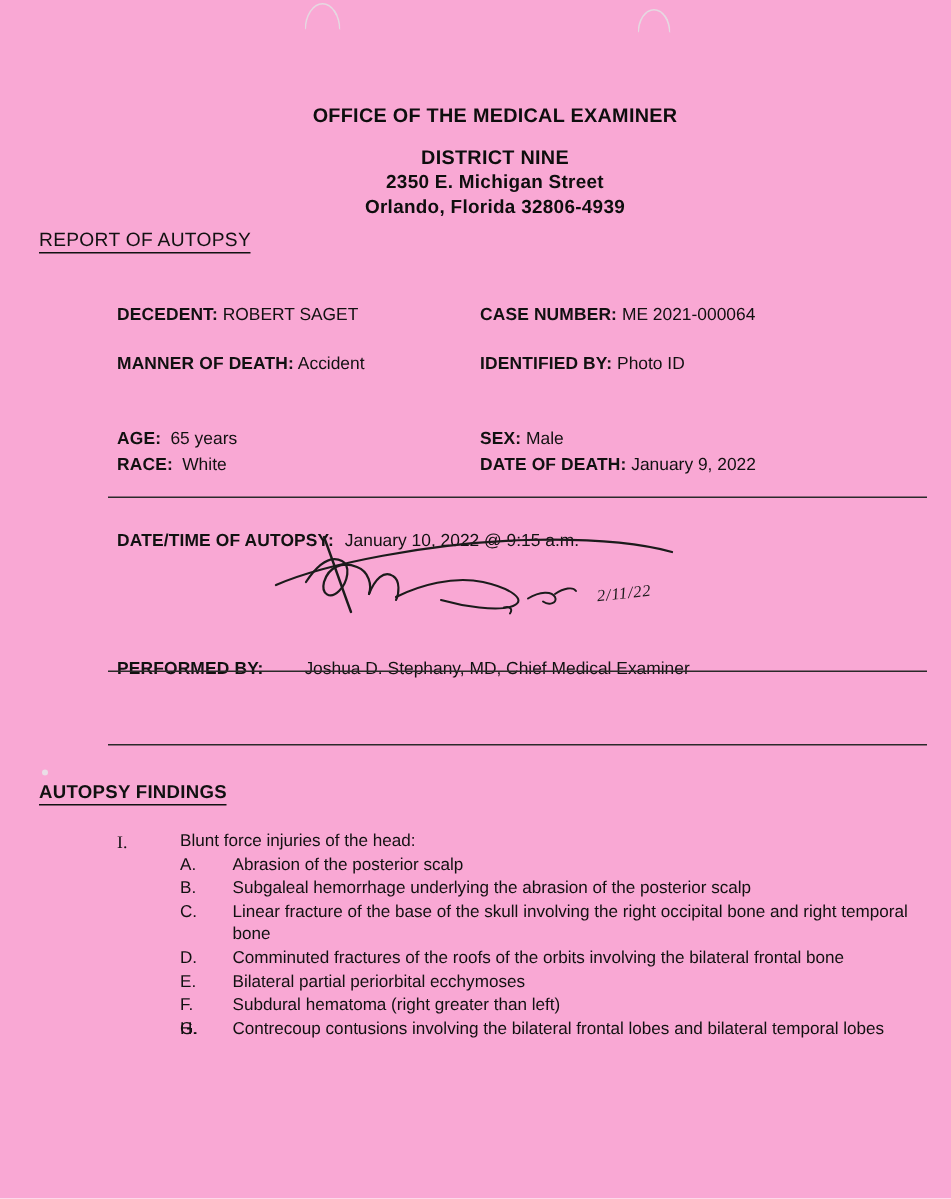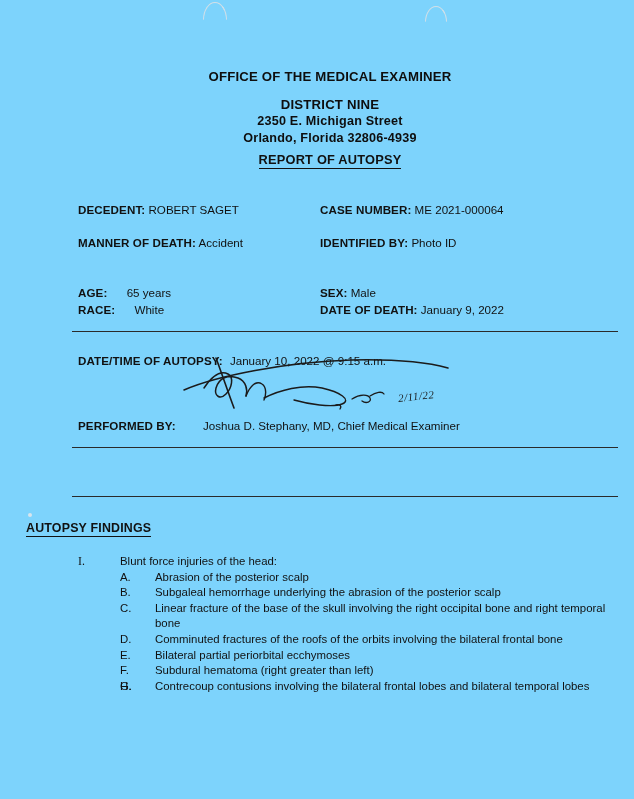--- a/index.html
+++ b/index.html
@@ -13,21 +13,21 @@
     position: relative;
     overflow: hidden;
     font-family: "Liberation Sans", sans-serif;
     color: #111111;
     -webkit-font-smoothing: antialiased;
   }
 
   .page {
     position: absolute;
     inset: 0;
-    background: #7dd3fc;
+    background: #f9a8d4;
   }
 
   
   .artifact {
     position: absolute;
     border: 1px solid #e2e2e4;
     border-bottom-color: transparent;
     border-radius: 50% 50% 0 0 / 100% 100% 0 0;
     opacity: .85;
     pointer-events: none;
@@ -53,23 +53,23 @@
   }
   .lh1 { font-size: 13.2px; line-height: 17px; }
   .lh2 { font-size: 13.2px; line-height: 17px; margin-top: 11px; }
   .lh3 { font-size: 12.6px; line-height: 17px; }
   .lh4 { font-size: 12.6px; line-height: 17px; }
 
   .report-title {
     position: absolute;
     left: 0; right: 0;
     top: 152px;
-    text-align: center;
+    text-align: left;
     font-size: 12.8px;
-    font-weight: bold;
+    font-weight: normal;
     letter-spacing: .2px;
   }
   .report-title span {
     margin-left: 26px;
     border-bottom: 1.4px solid #111;
     padding-bottom: 1px;
   }
 
   .field-row {
     position: absolute;
@@ -90,23 +90,23 @@
 
   .r-decedent { top: 203px; }
   .r-manner   { top: 236px; }
   .r-age      { top: 286px; }
   .r-race     { top: 303px; }
   .r-autopsy  { top: 354px; }
   .r-performed{ top: 419px; }
   .r-cause    { top: 469px; }
 
   .r-age .colL .val,
-  .r-race .colL .val { display: inline-block; margin-left: 16px; }
-
-  .r-performed .pb-val { display: inline-block; margin-left: 24px; }
+  .r-race .colL .val { display: inline-block; margin-left: 3px; }
+
+  .r-performed .pb-val { display: inline-block; margin-left: 24px; margin-top: 20px; }
   .r-cause .cd-val { display: inline-block; margin-left: 8px; }
   .r-autopsy .ta-val { display: inline-block; margin-left: 4px; }
 
   .rule {
     position: absolute;
     left: 72px;
     width: 546px;
     height: 0;
     border-top: 1.6px solid #2a2a2a;
   }

